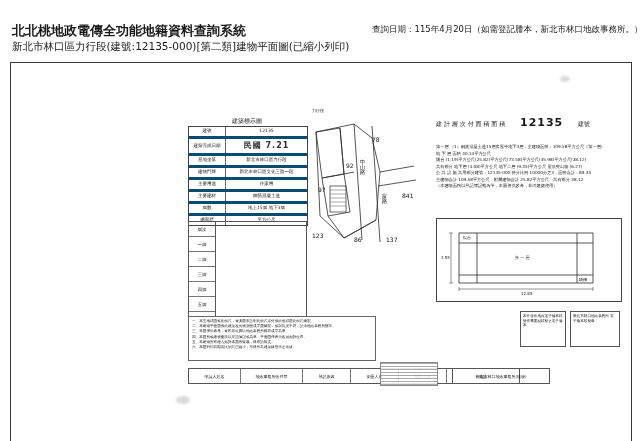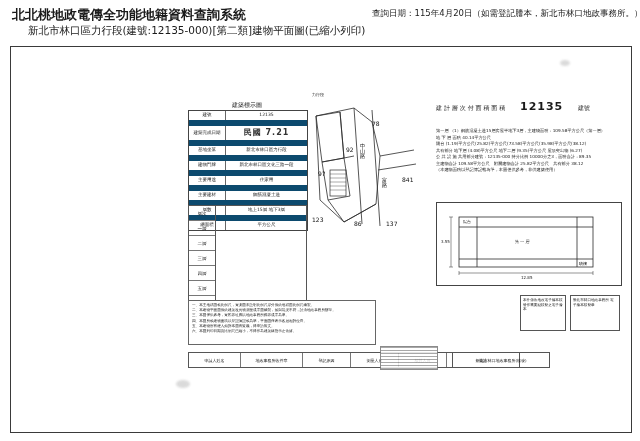--- a/index.html
+++ b/index.html
@@ -1,29 +1,29 @@
 <!DOCTYPE html>
 <html><head>
 <meta charset="utf-8">
 <style>
   html,body{margin:0;padding:0;background:#ffffff;}
   body{width:640px;height:441px;position:relative;font-family:"DejaVu Sans","Liberation Sans",sans-serif;color:#1a1a1a;overflow:hidden;}
-  .page{position:absolute;left:0;top:0;width:640px;height:423px;}
+  .page{position:absolute;left:0;top:16px;width:640px;height:423px;}
 
   
   .hdr-title{position:absolute;left:12px;top:6px;font-size:13px;font-weight:bold;letter-spacing:0px;white-space:nowrap;}
-  .hdr-sub{position:absolute;left:12px;top:24px;font-size:10.5px;white-space:nowrap;margin-left:16px;}
+  .hdr-sub{position:absolute;left:12px;top:24px;font-size:10.5px;white-space:nowrap;}
   .hdr-right{position:absolute;left:372px;top:8px;font-size:8.5px;white-space:nowrap;}
 
   
   .frame{position:absolute;left:10px;top:46px;width:620px;height:385px;border:1px solid #3a3a3a;}
 
   
   .ltab{position:absolute;left:188px;top:110px;width:118px;border:1px solid #444;background:#fff;font-size:4.5px;}
-  .ltab .r{display:flex;border-bottom:6px solid #0c4a6e;height:9px;align-items:center;}
+  .ltab .r{display:flex;border-bottom:3px solid #0c4a6e;height:9px;align-items:center;}
   .ltab .r:last-child{border-bottom:none;}
   .ltab .c1{width:36px;border-right:1px solid #666;height:100%;display:flex;align-items:center;justify-content:center;text-align:center;line-height:1;}
   .ltab .c2{flex:1;height:100%;display:flex;align-items:center;justify-content:center;text-align:center;line-height:1;}
   .ltab .tall{height:14px;}
   .ltab-title{position:absolute;left:188px;top:101px;width:118px;text-align:center;font-size:6px;}
 
   
   .stamp{font-size:8px;font-weight:bold;color:#333;letter-spacing:1px;}
 
   

